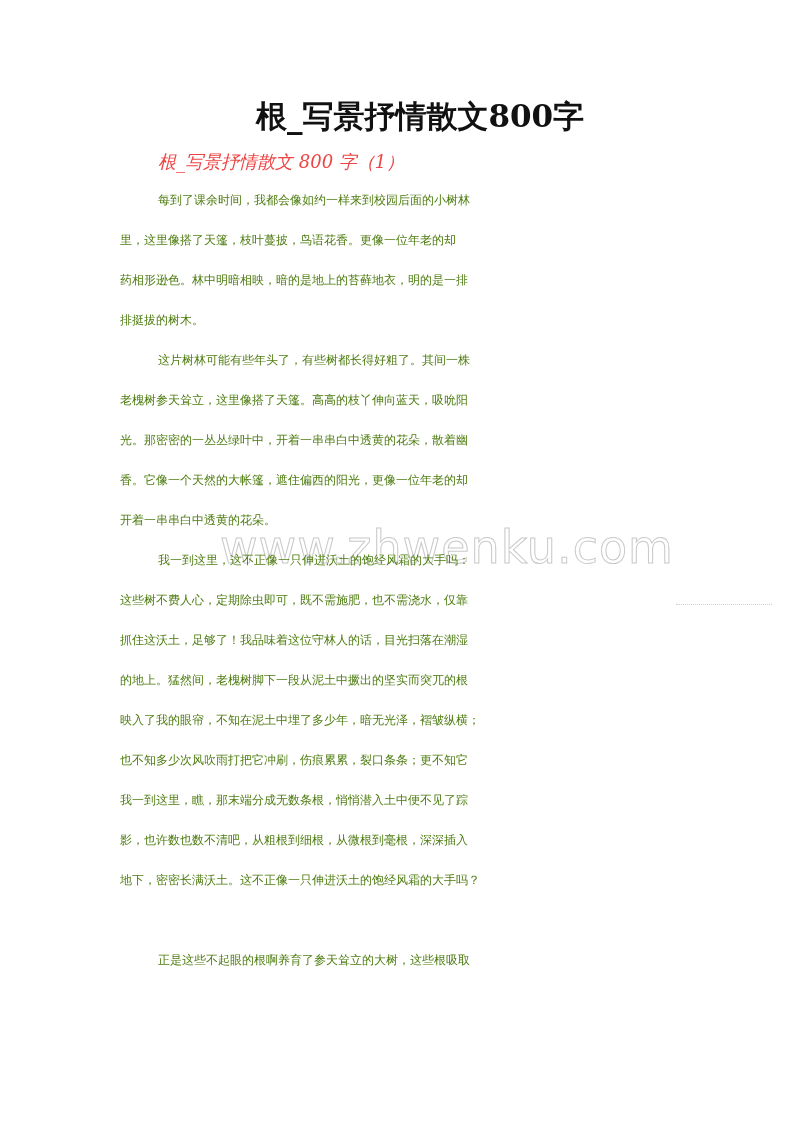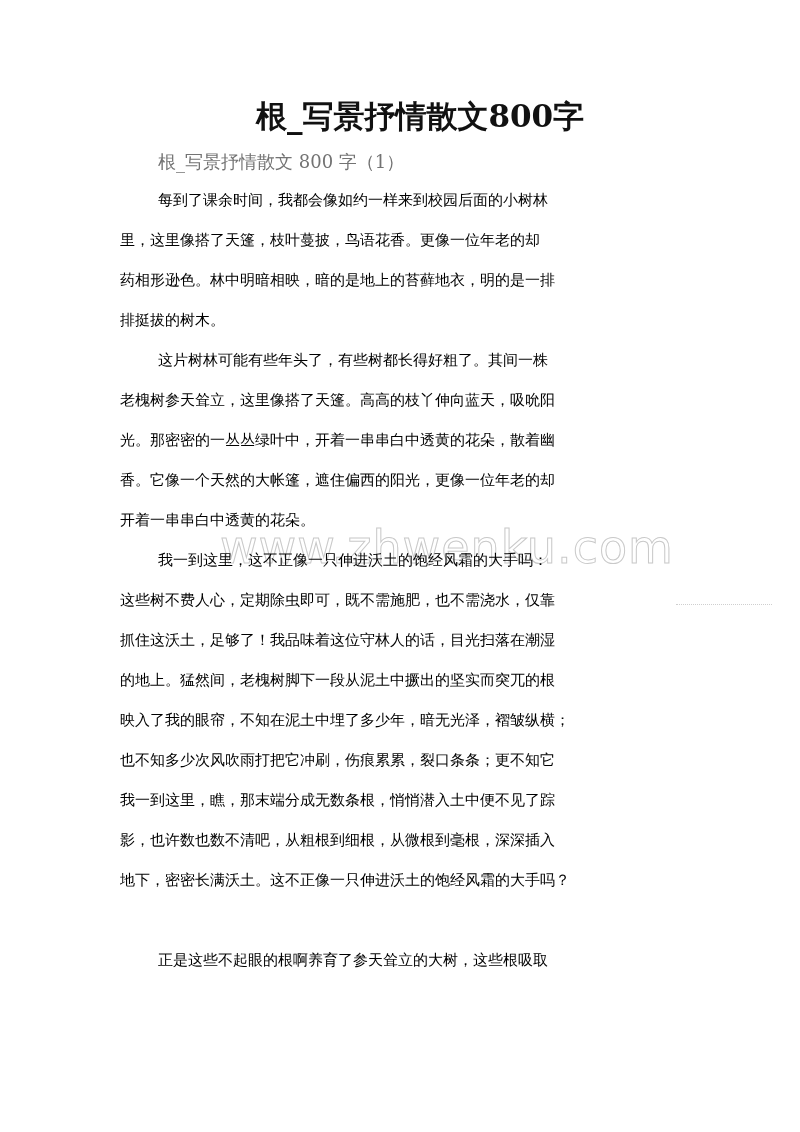--- a/index.html
+++ b/index.html
@@ -1,21 +1,21 @@
 <!DOCTYPE html>
 <html><head>
 <meta charset="utf-8">
 <style>
   html, body { margin:0; padding:0; background:#ffffff; }
   body { width:800px; height:1132px; position:relative; overflow:hidden;
          font-family: "DejaVu Serif", "Liberation Serif", serif; color:#111; }
   .title { position:absolute; left:0; top:96px; width:800px; text-align:center;
            font-size:31px; font-weight:bold; letter-spacing:0px;padding-left:20px; }
-  .subtitle { position:absolute; left:158px; top:150px; font-size:18px; color:#737373; }
-  .body-text { position:absolute; left:120px; top:180px; width:572px; font-size:15px; line-height:40px; color:#000000; }
+  .subtitle { position:absolute; left:158px; top:150px; font-size:18px; color:#ef4444;font-style:italic; }
+  .body-text { position:absolute; left:120px; top:180px; width:572px; font-size:12px; line-height:40px; color:#4d7c0f; }
   .line { display:block; white-space:nowrap; }
   .line.first { padding-left:38px; }
   .gap { height:40px; }
   .watermark { position:absolute; left:220px; top:520px; font-family:"DejaVu Sans", sans-serif;
                font-size:46px; color:transparent; -webkit-text-stroke:1px #c9c9c9; letter-spacing:1px; }
   .dotline { position:absolute; left:676px; top:604px; width:96px; border-top:1px dotted #cfcfcf; }
 </style>
 </head>
 <body>
 

